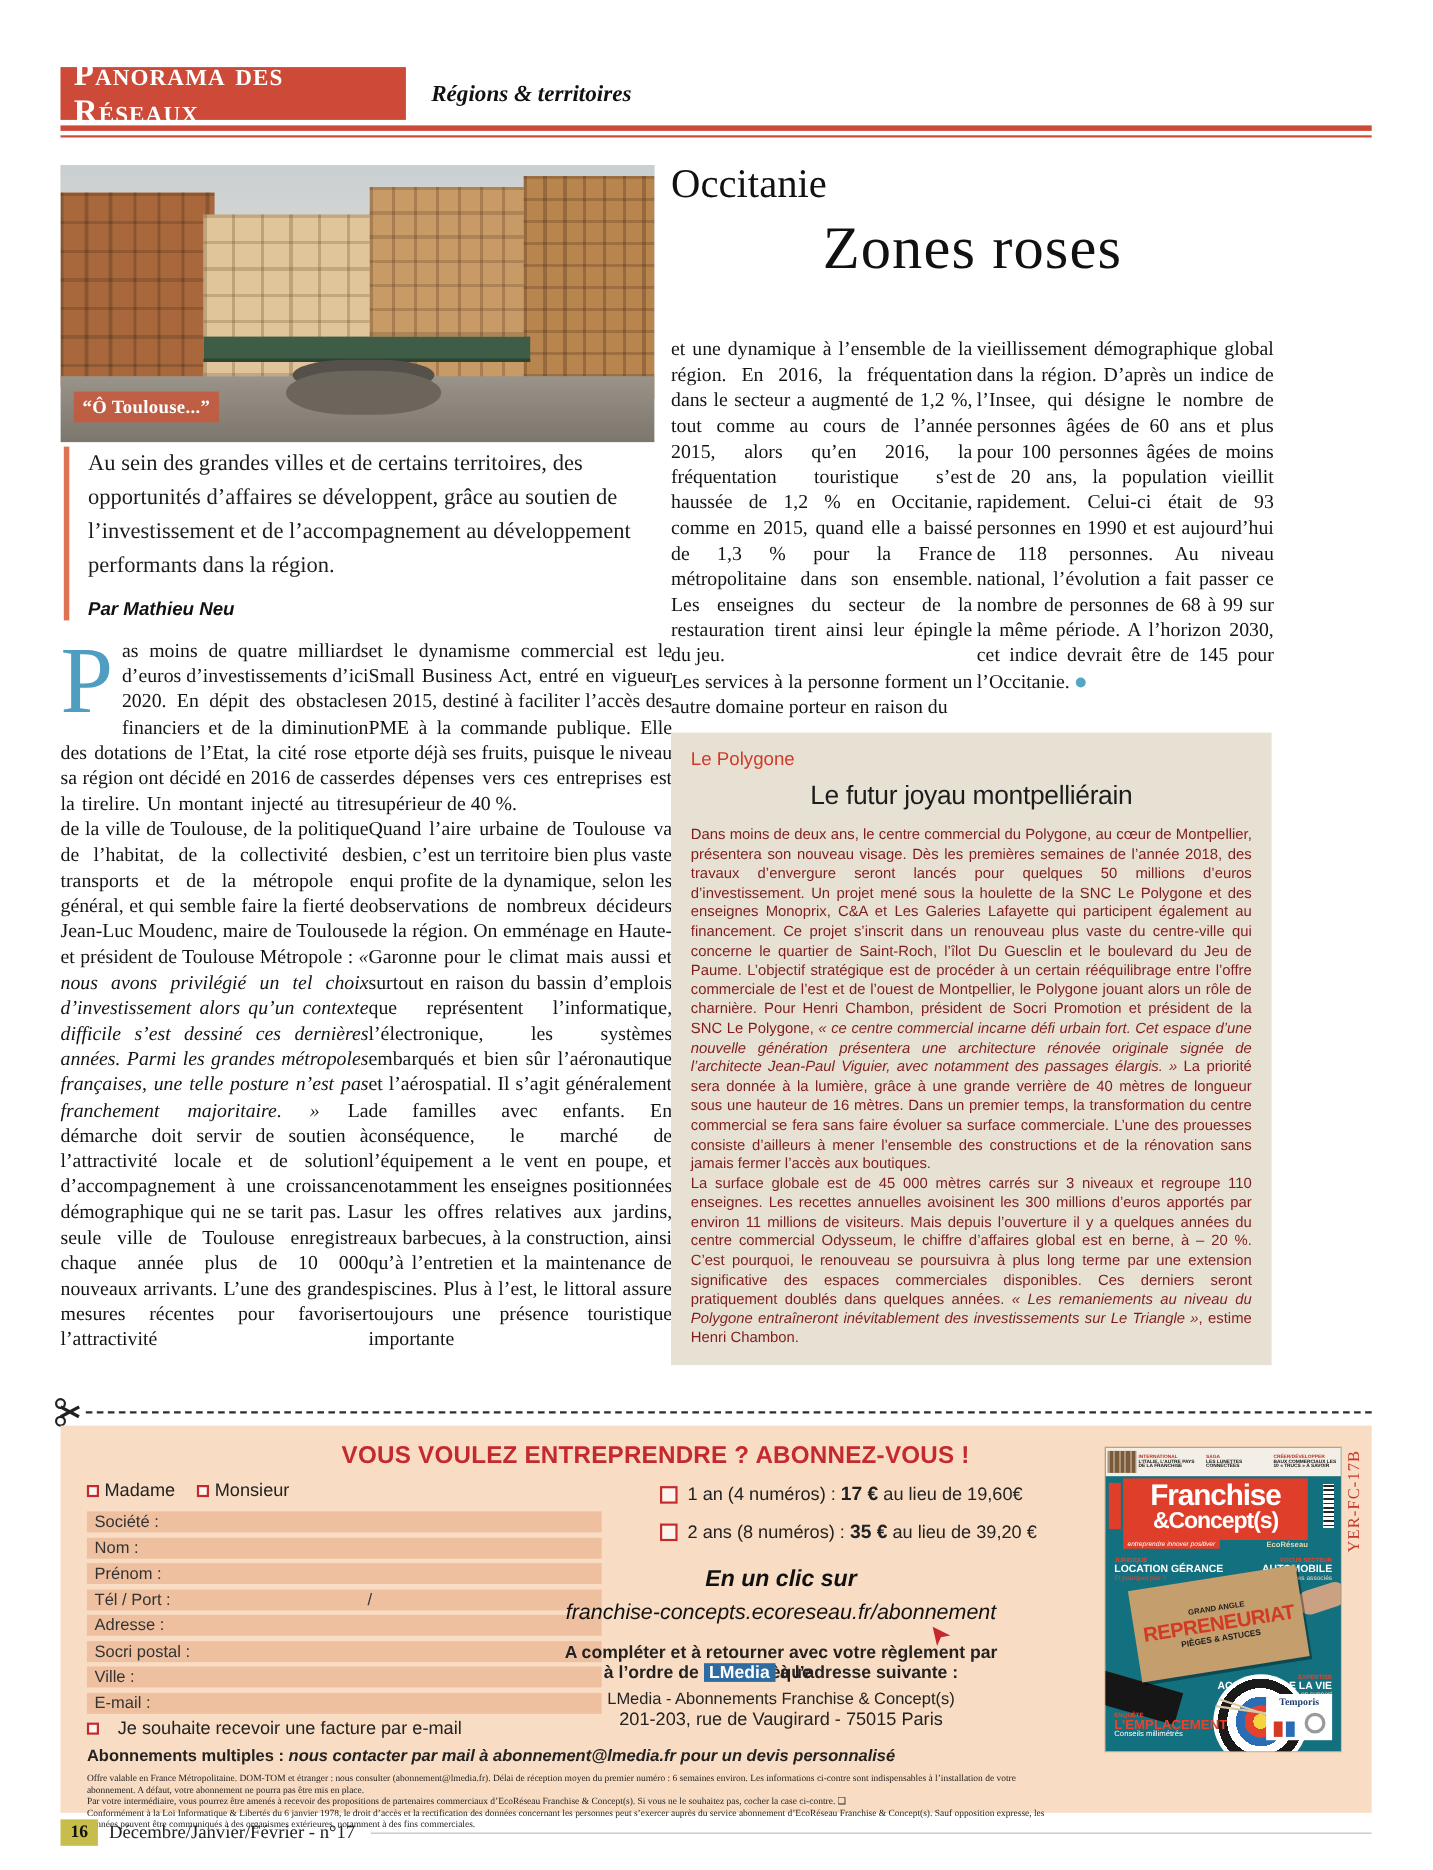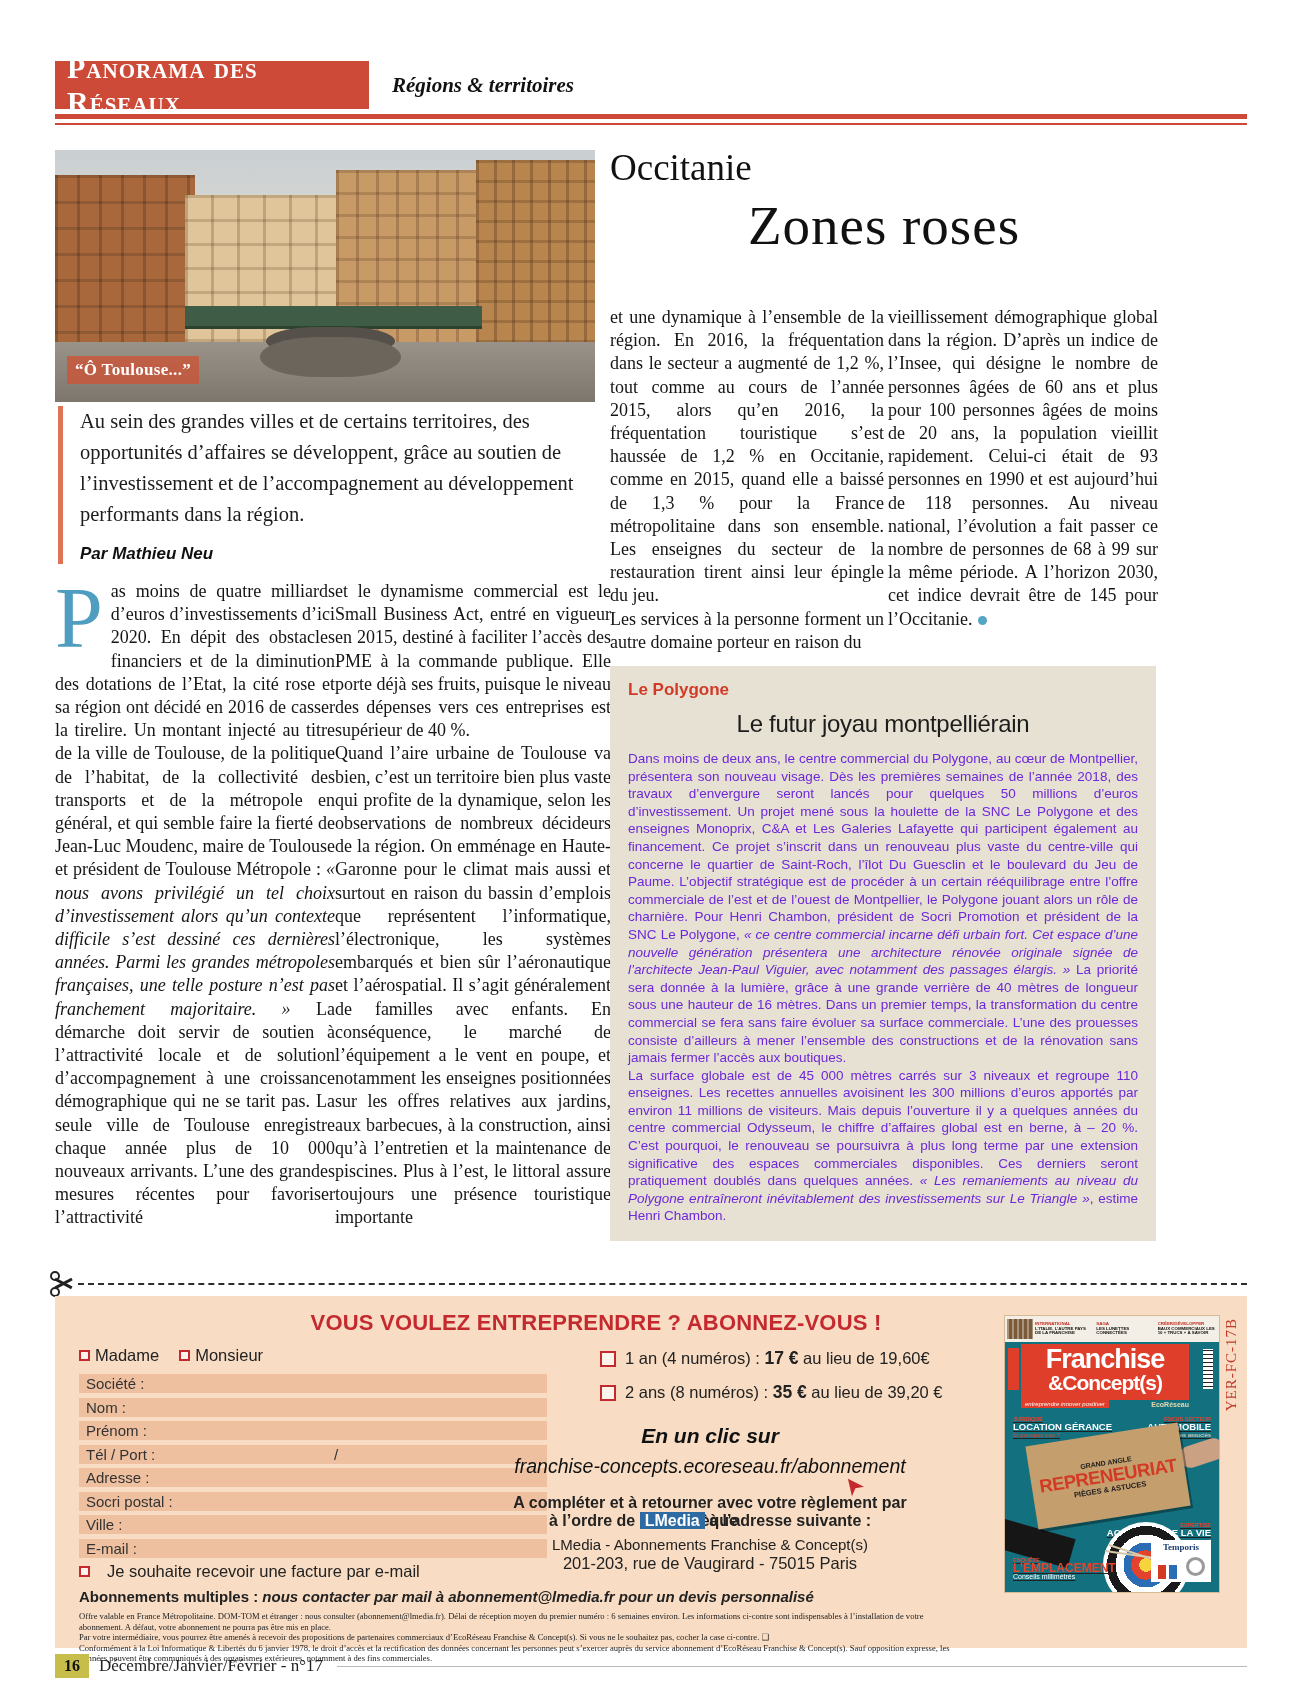--- a/index.html
+++ b/index.html
@@ -60,24 +60,24 @@
   
   .lede{position:absolute;left:58px;top:406px;width:556px;border-left:5px solid #df7355;
         padding-left:17px;box-sizing:border-box;}
   .standfirst{font-size:20.5px;line-height:31px;color:#1c1c1c;margin:0;}
   .byline{margin-top:14px;font-family:"Liberation Sans",sans-serif;font-style:italic;
           font-weight:bold;font-size:17px;color:#111;}
 
   
   .sidebar{position:absolute;left:610px;top:666px;width:546px;background:#e7e1d3;
            box-sizing:border-box;padding:14px 18px 16px 18px;font-family:"Liberation Sans",sans-serif;}
-  .sb-label{color:#d23a28;font-weight:bold;font-size:17px;margin:0;}
+  .sb-label{color:#d23a28;font-weight:normal;font-size:17px;margin:0;}
   .sb-title{text-align:center;font-size:24px;letter-spacing:-.3px;color:#1c1c1c;margin:10px 0 12px 0;
             font-weight:normal;}
-  .sb-body{font-size:13.5px;line-height:17.6px;text-align:justify;color:#6d28d9;}
+  .sb-body{font-size:13.5px;line-height:17.6px;text-align:justify;color:#7f1d1d;}
   .sb-body p{margin:0;}
 
   
   .cutline{position:absolute;left:78px;top:1283px;width:1169px;border-top:2.5px dashed #2d2d2d;}
   .scissors{position:absolute;left:52px;top:1271px;width:24px;height:26px;}
   .scissors .bl{position:absolute;left:2px;top:11px;width:19px;height:2.5px;background:#222;}
   .scissors .b1{transform:rotate(28deg);}
   .scissors .b2{transform:rotate(-28deg);}
   .scissors .rg{position:absolute;width:6px;height:6px;border:2px solid #222;border-radius:50%;}
   .scissors .r1{left:-2px;top:0px;}
@@ -133,21 +133,21 @@
   .cv-m1{font-weight:bold;font-size:27px;line-height:27px;margin-top:2px;letter-spacing:-1px;}
   .cv-m2{font-weight:bold;font-size:21px;line-height:20px;letter-spacing:-1px;}
   .cv-tagrow{position:absolute;left:16px;top:84px;width:168px;display:flex;justify-content:space-between;
              font-family:"Liberation Sans",sans-serif;}
   .cv-tag{color:#fff;background:#de3e2a;font-style:italic;font-size:6px;padding:1px 4px;}
   .cv-brand{color:#e8d9b0;font-size:7px;font-weight:bold;padding-top:1px;}
   .cv-tab{position:absolute;left:3px;top:32px;width:11px;height:42px;background:#de3e2a;}
   .cv-barcode{position:absolute;right:4px;top:30px;width:14px;height:46px;background:#fff;
               background-image:repeating-linear-gradient(rgba(0,0,0,.85) 0 1.5px,transparent 1.5px 4px);
               background-clip:content-box;padding:3px 2px;box-sizing:border-box;}
-  .cv-blk{position:absolute;font-family:"Liberation Sans",sans-serif;text-decoration:underline;}
+  .cv-blk{position:absolute;font-family:"Liberation Sans",sans-serif;}
   .cv-lab{color:#e8432d;font-weight:bold;font-size:5.5px;}
   .cv-ttl{color:#fff;font-weight:bold;font-size:9.5px;line-height:10px;}
   .cv-sub{color:#f3d6c0;font-size:6px;}
   .cv-left{left:8px;top:100px;}
   .cv-left .cv-sub{color:#e8432d;}
   .cv-right{right:8px;top:100px;text-align:right;}
   .cv-board{position:absolute;left:26px;top:118px;width:154px;height:84px;background:#c49e6d;
             transform:rotate(-9deg);box-shadow:2px 3px 0 rgba(0,0,0,.35);display:flex;flex-direction:column;
             align-items:center;justify-content:center;font-family:"Liberation Sans",sans-serif;}
   .cv-bk{color:#1c1c1c;font-weight:bold;font-size:7px;}

